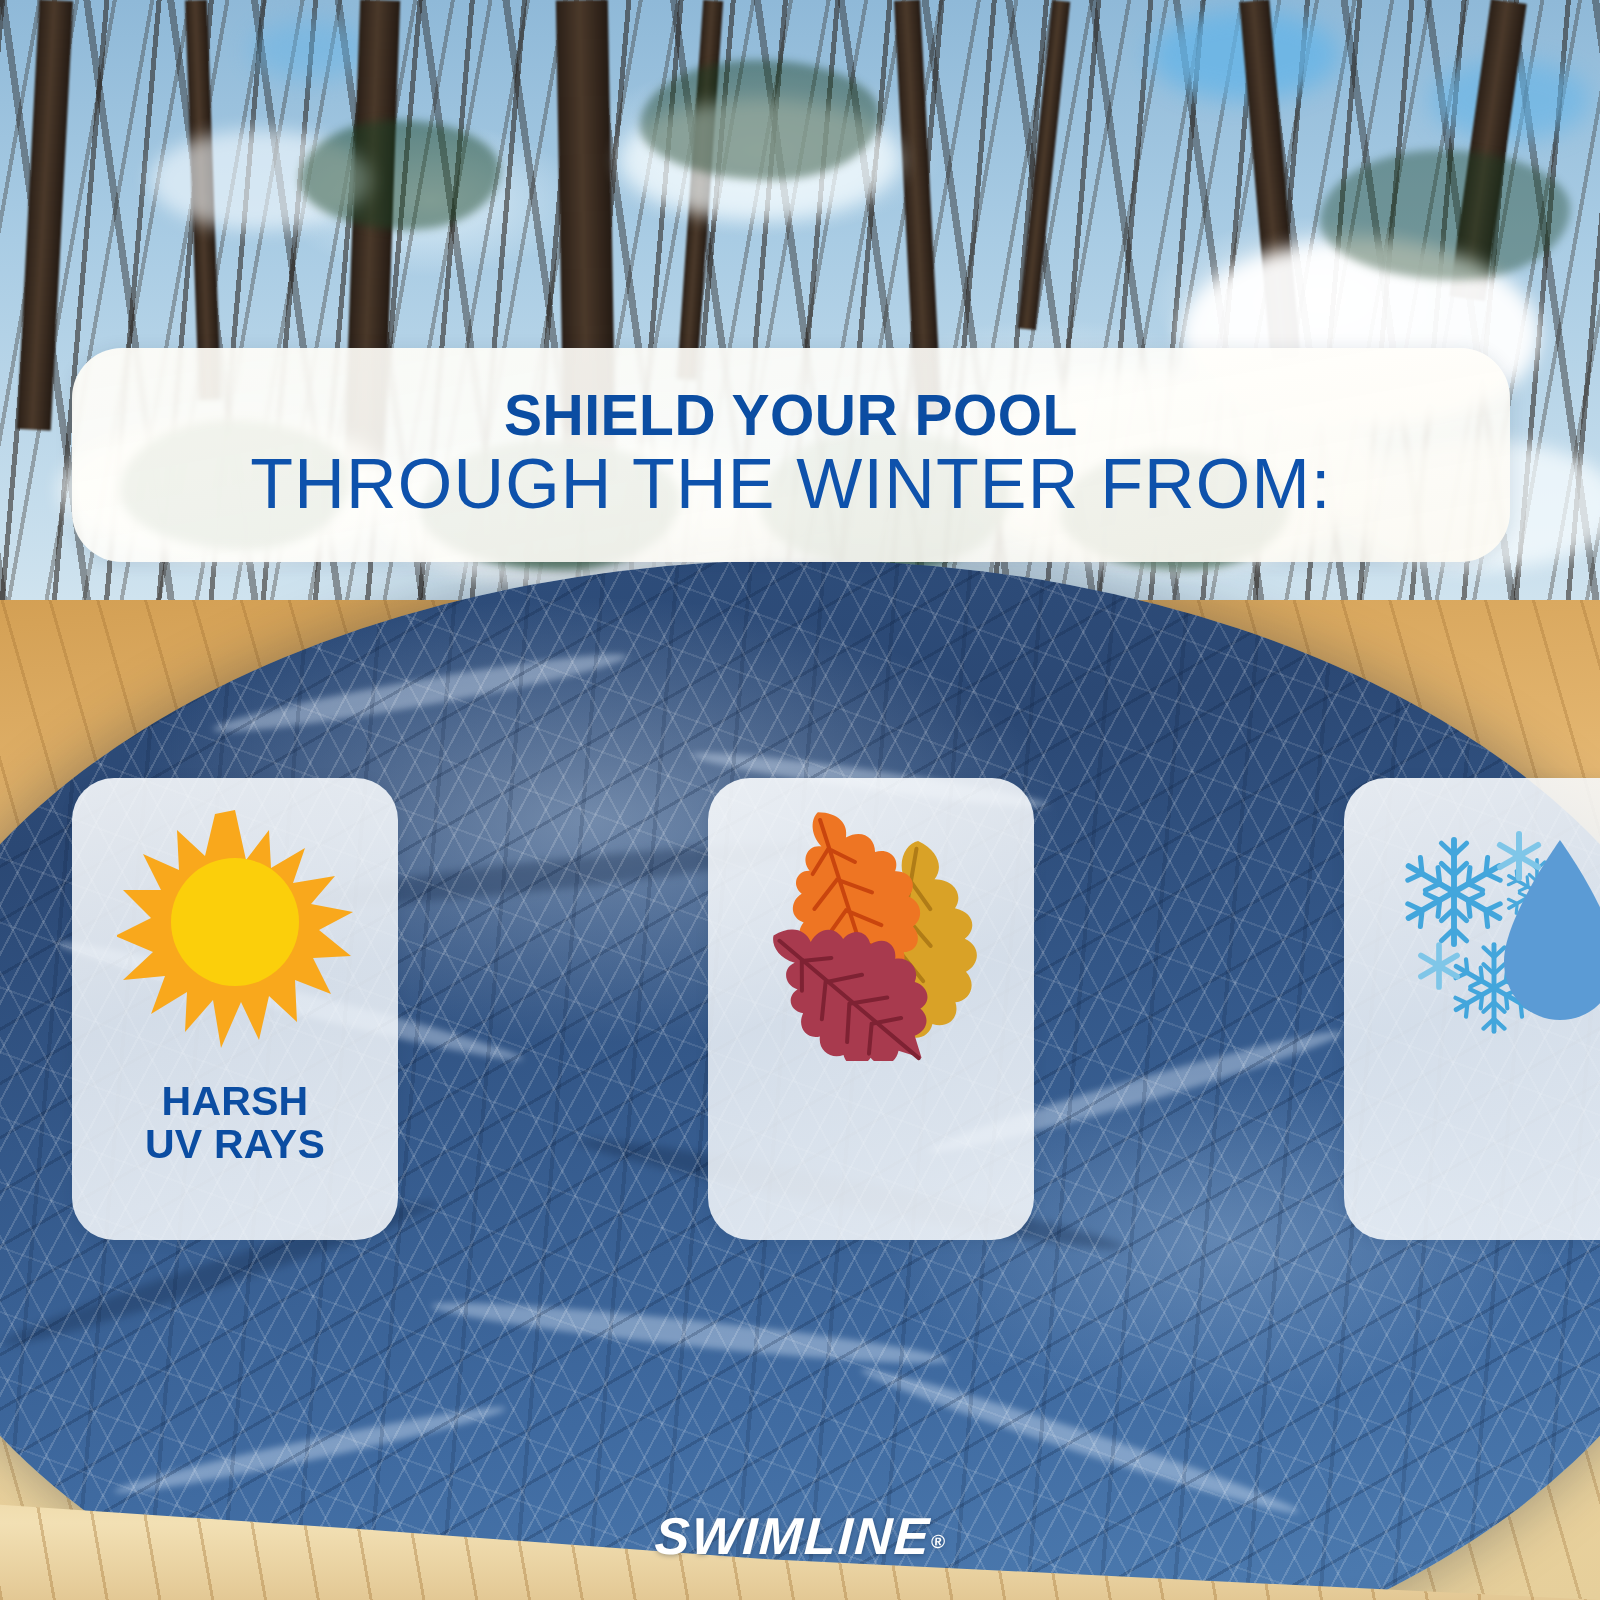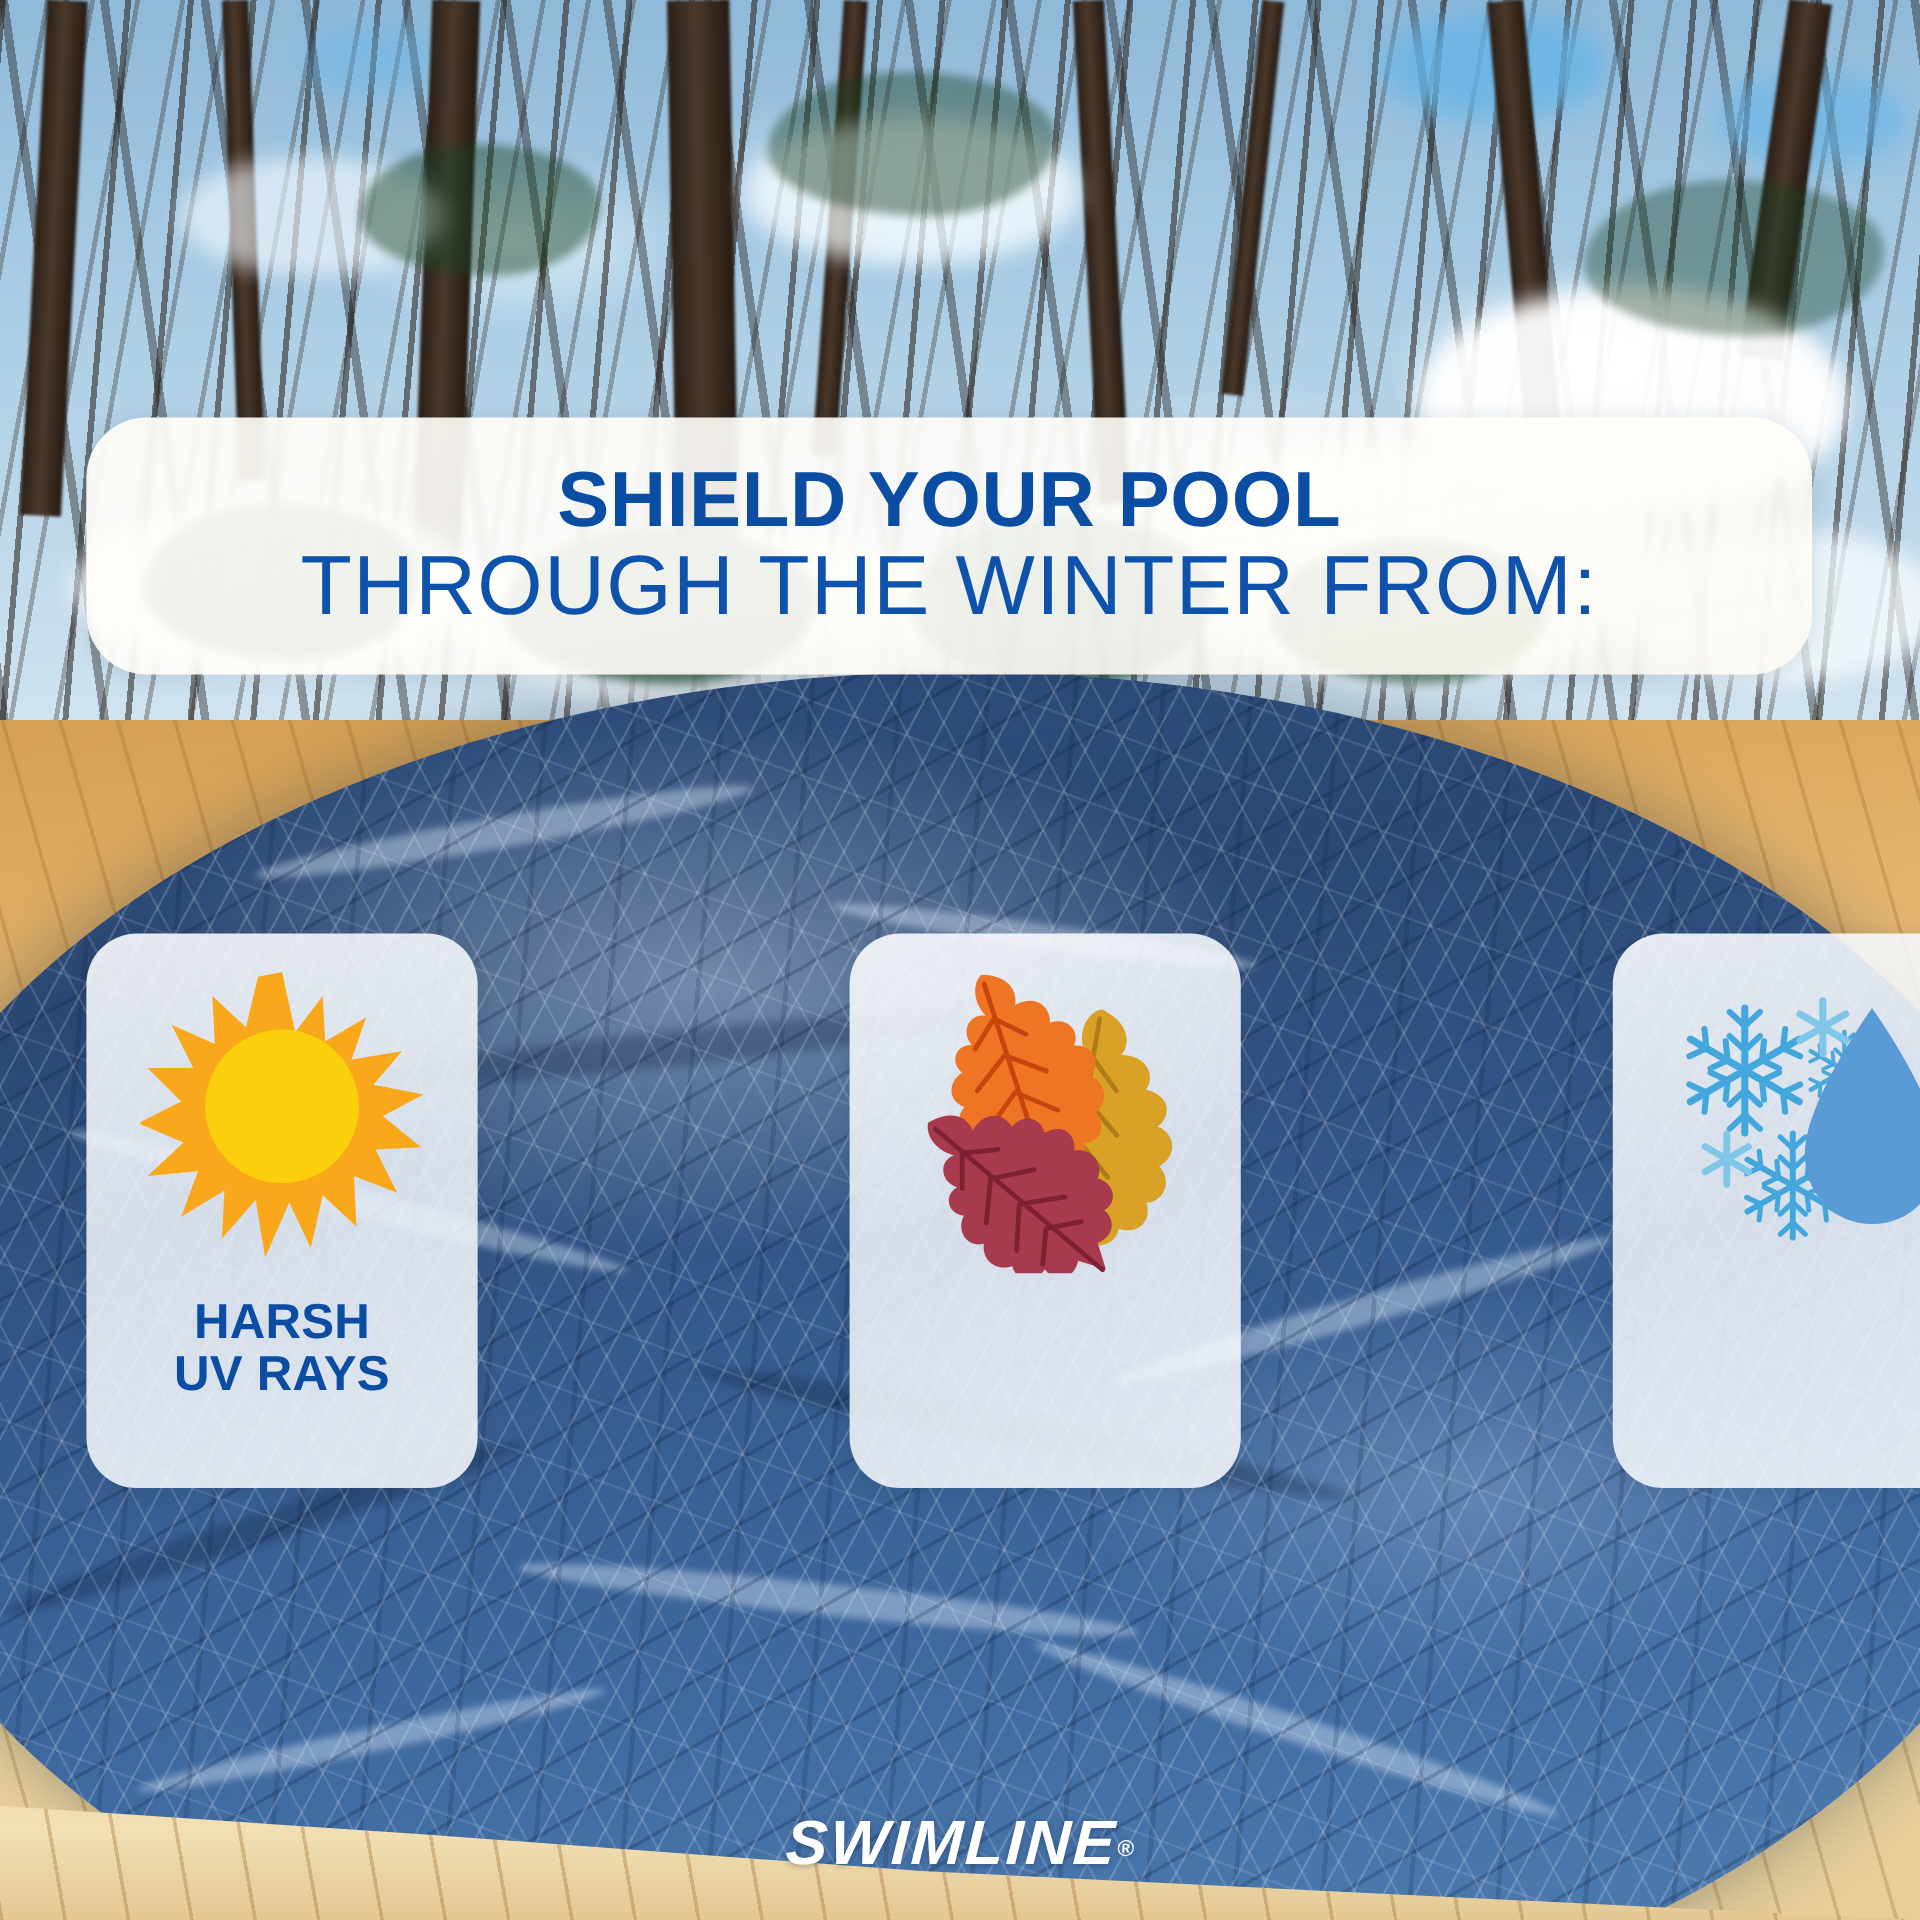--- a/index.html
+++ b/index.html
@@ -61,21 +61,21 @@
   .creased{position:absolute;background:rgba(18,38,70,.34);filter:blur(4px);border-radius:50%;}
 
   
   #banner{position:absolute;left:72px;top:348px;width:1438px;height:214px;
     border-radius:50px;
     background:linear-gradient(170deg, rgba(255,253,247,.93) 0%, rgba(255,254,250,.90) 45%, rgba(253,250,242,.88) 100%);
     backdrop-filter:blur(2px);
     display:flex;flex-direction:column;align-items:center;justify-content:center;
     box-shadow:0 2px 18px rgba(20,40,70,.12);
   }
-  #banner .l1{font-size:65px;font-weight:bold;color:#0B4DA2;letter-spacing:.5px;
+  #banner .l1{font-size:57px;font-weight:bold;color:#0B4DA2;letter-spacing:.5px;
     line-height:.98;white-space:nowrap;}
   #banner .l2{font-size:70px;font-weight:normal;color:#0E52AC;letter-spacing:1.2px;
     line-height:1.08;white-space:nowrap;margin-top:3px;}
 
   
   #cards{position:absolute;left:72px;top:778px;width:1598px;height:462px;
     display:flex;justify-content:space-between;}
   .card{width:326px;height:462px;border-radius:42px;
     background:linear-gradient(165deg, rgba(249,251,253,.90) 0%, rgba(240,245,250,.85) 48%, rgba(246,249,252,.88) 100%);
     display:flex;flex-direction:column;align-items:center;

